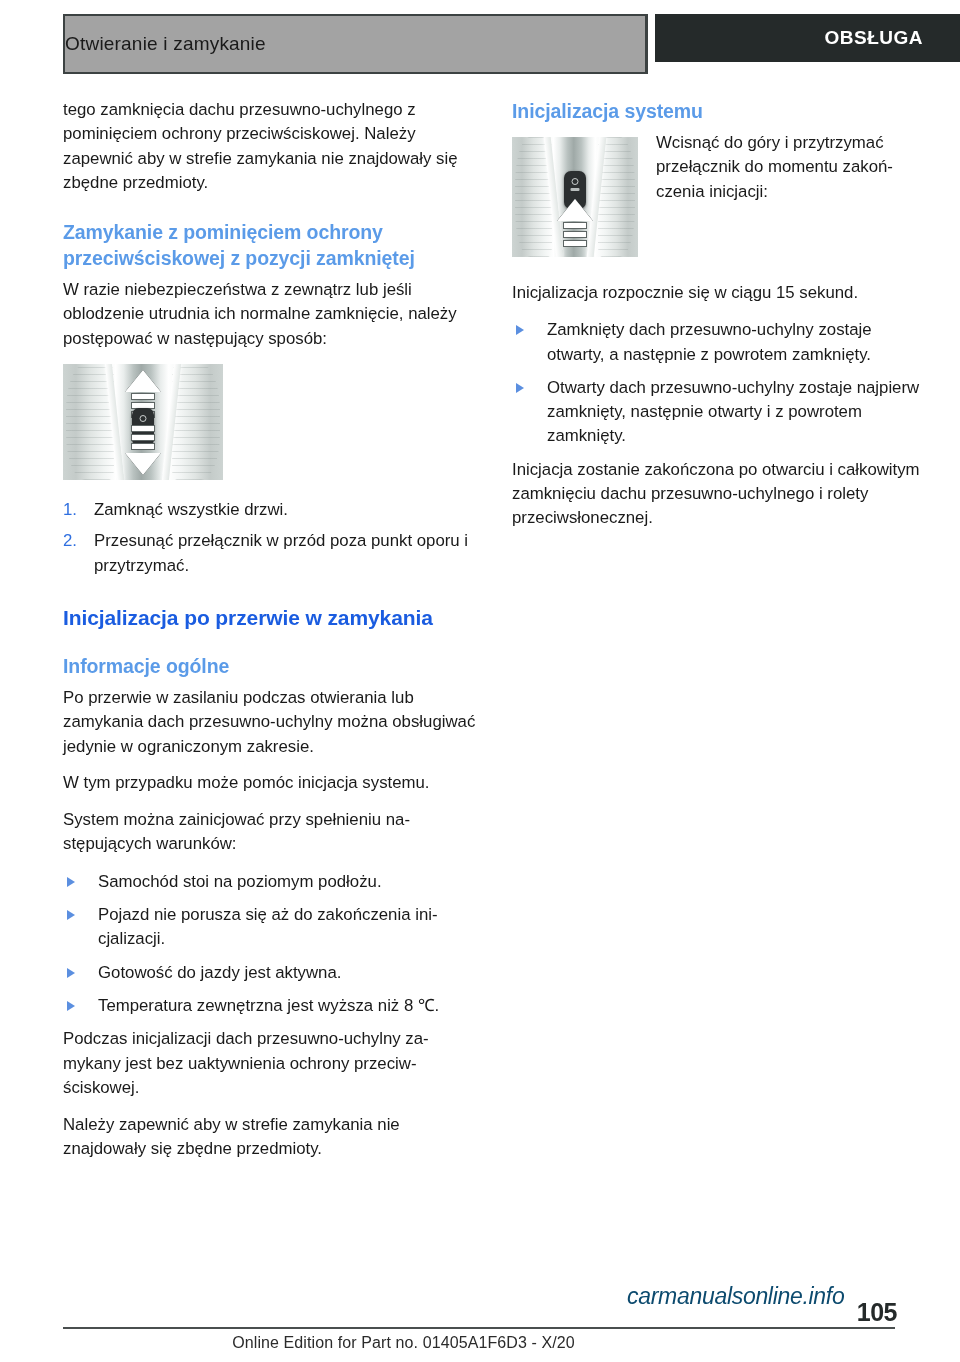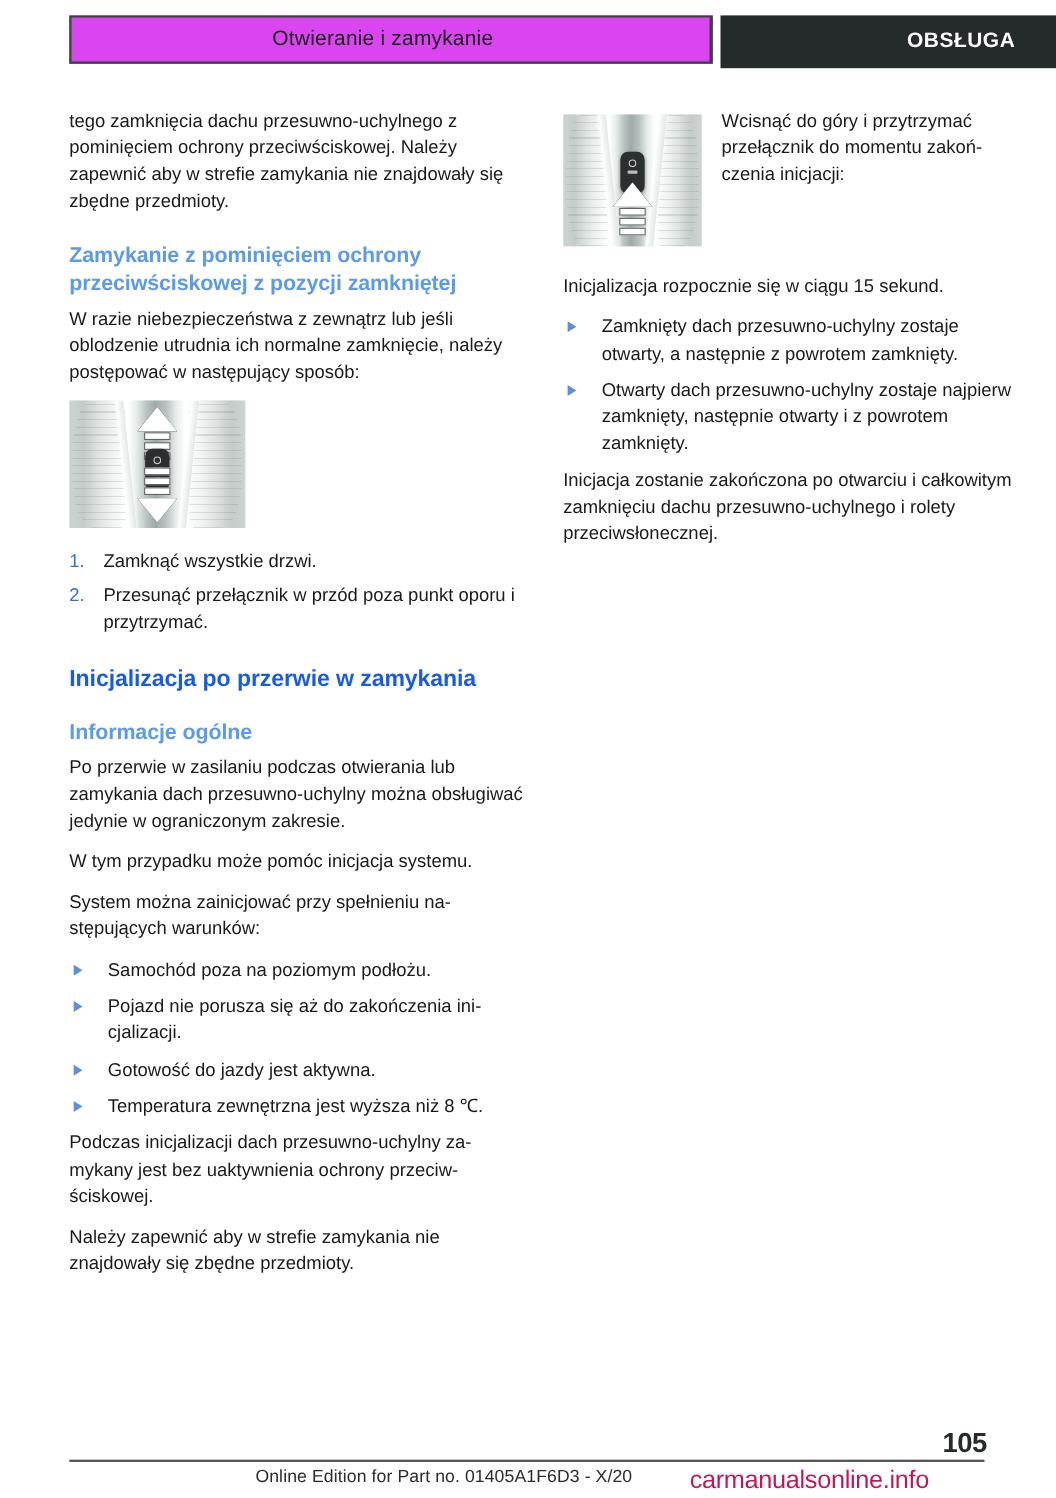--- a/index.html
+++ b/index.html
@@ -22,28 +22,28 @@
     left: 0;
     top: 14px;
     width: 960px;
     height: 50px;
   }
   .header-title-box {
     position: absolute;
     left: 63px;
     top: 0;
     width: 585px;
-    height: 44px;
+    height: 60px;
     border: 2px solid #3c4242;
     border-right: 3px solid #3c4242;
     box-sizing: border-box;
-    background: #d946ef;
+    background: #a3a3a3;
     display: flex;
     align-items: center;
-    justify-content: center;
+    justify-content: flex-start;
   }
   .header-title {
     font-size: 19px;
     color: #1a1a1a;
     letter-spacing: 0.2px;
     padding-right: 14px;
     white-space: nowrap;
   }
   .header-section-box {
     position: absolute;
@@ -268,25 +268,26 @@
     top: 1334px;
     width: 807px;
     text-align: center;
     font-size: 16px;
     color: #2b2b2b;
     letter-spacing: 0.1px;
   }
   .watermark {
     position: absolute;
     left: 627px;
-    top: 1332px;
+    top: 1283px;
     font-size: 23px;
-    color: #be185d;
+    color: #0c4a6e;
     letter-spacing: -0.3px;
     white-space: nowrap;
+    font-style: italic;
   }
   .clearfix::after { content: ""; display: block; clear: both; }
 </style>
 </head>
 <body>
 
 <div class="header">
   <div class="header-title-box">
     <span class="header-title">Otwieranie i zamykanie</span>
   </div>
@@ -345,21 +346,21 @@
 
   <h2 class="sub">Informacje ogólne</h2>
 
   <p class="body tight">Po przerwie w zasilaniu podczas otwierania lub zamykania dach przesuwno-uchylny można ob­sługiwać jedynie w ograniczonym zakresie.</p>
   <p class="body">W tym przypadku może pomóc inicjacja sys­temu.</p>
   <p class="body">System można zainicjować przy spełnieniu na­stępujących warunków:</p>
 
   <ul class="arrowlist">
     <li>
       <span class="tri"></span>
-      <span>Samochód poza na poziomym podłożu.</span>
+      <span>Samochód stoi na poziomym podłożu.</span>
     </li>
     <li>
       <span class="tri"></span>
       <span>Pojazd nie porusza się aż do zakończenia ini­cjalizacji.</span>
     </li>
     <li>
       <span class="tri"></span>
       <span>Gotowość do jazdy jest aktywna.</span>
     </li>
     <li>
@@ -367,20 +368,21 @@
       <span>Temperatura zewnętrzna jest wyższa niż 8 ℃.</span>
     </li>
   </ul>
 
   <p class="body">Podczas inicjalizacji dach przesuwno-uchylny za­mykany jest bez uaktywnienia ochrony przeciw­ściskowej.</p>
   <p class="body">Należy zapewnić aby w strefie zamykania nie znajdowały się zbędne przedmioty.</p>
 </div>
 
 <div class="col col-right">
 
+  <h2 class="sub" style="margin-top:0;">Inicjalizacja systemu</h2>
 
   <div class="clearfix">
     <div class="fig fig-right">
       <div class="ridges l"></div>
       <div class="ridges r"></div>
       <div class="trim l"></div>
       <div class="trim r"></div>
 
       <div class="switch" style="top:34px;height:38px;width:22px;">
         <div class="dot d1"></div>

